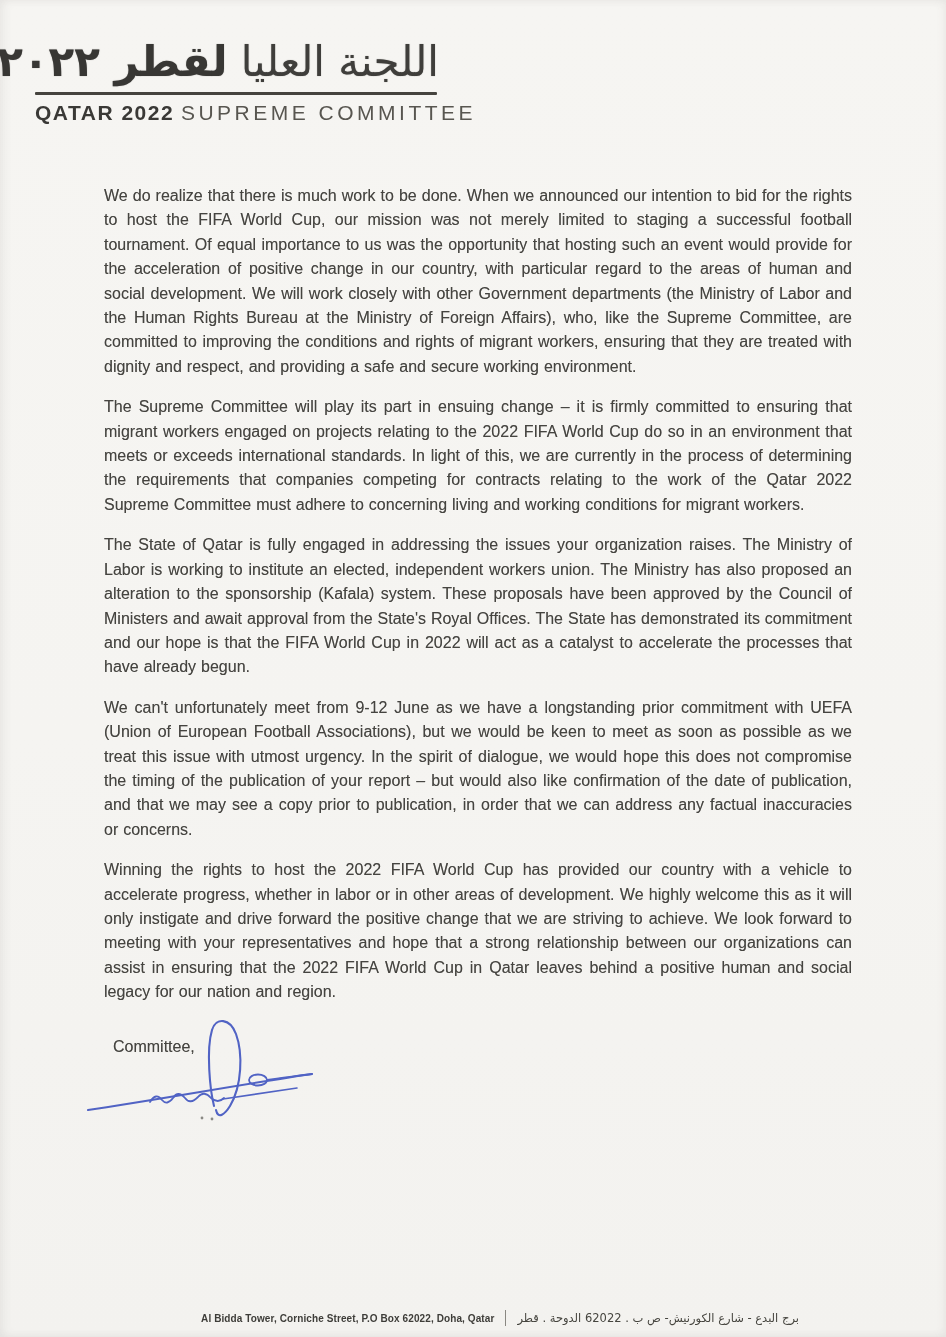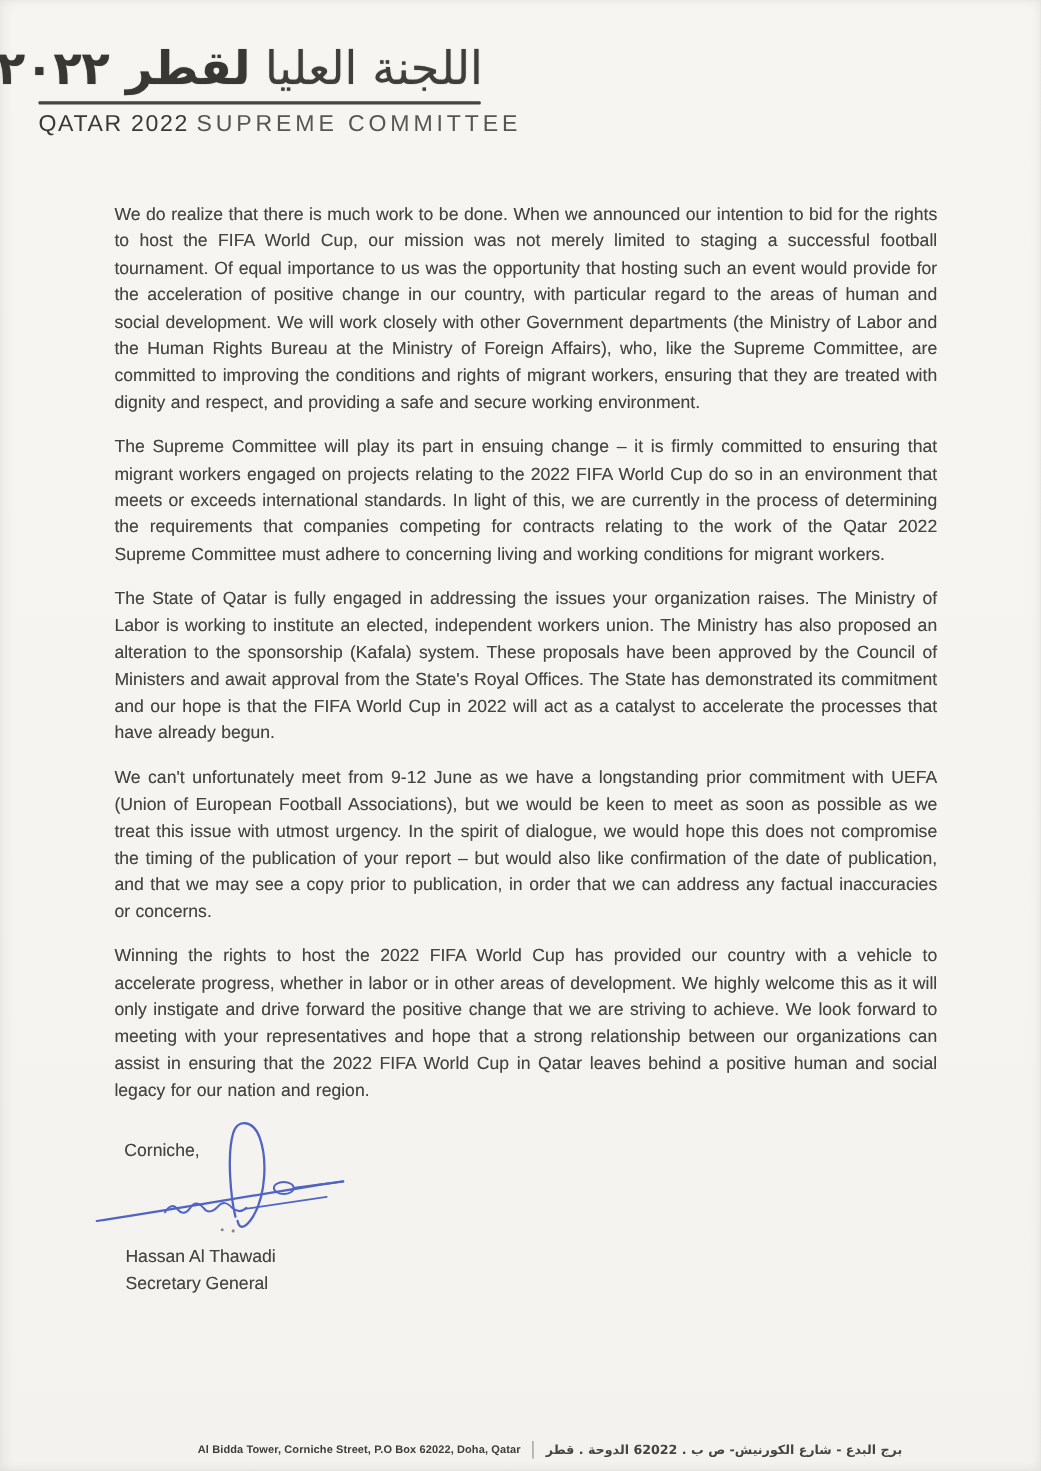--- a/index.html
+++ b/index.html
@@ -43,21 +43,21 @@
     background: #45433e;
     border-radius: 1px;
   }
   .latin-logo {
     margin-top: 6px;
     font-size: 21px;
     white-space: nowrap;
     letter-spacing: 1px;
   }
   .latin-logo .en-bold {
-    font-weight: 400;
+    font-weight: 700;
     color: #3a3936;
     letter-spacing: 1.5px;
   }
   .latin-logo .en-light {
     font-weight: 400;
     color: #585650;
     letter-spacing: 3.5px;
     text-align: center;
   }
 
@@ -123,21 +123,21 @@
   .footer-divider {
     width: 1px;
     height: 16px;
     background: #8a8882;
     margin: 0 11px;
   }
   .footer-ar {
     direction: rtl;
     font-family: "DejaVu Sans", sans-serif;
     font-size: 11.5px;
-    font-weight: 700;
+    font-weight: 400;
     color: #46453f;
     white-space: nowrap;
   }
 </style>
 </head>
 <body>
 
 <div class="page">
 
   <div class="letterhead">
@@ -153,45 +153,41 @@
   </div>
 
   <div class="letter-body">
     <p>We do realize that there is much work to be done.  When we announced our intention to bid for the rights to host the FIFA World Cup, our mission was not merely limited to staging a successful football tournament.  Of equal importance to us was the opportunity that hosting such an event would provide for the acceleration of positive change in our country, with particular regard to the areas of human and social development. We will work closely with other Government departments (the Ministry of Labor and the Human Rights Bureau at the Ministry of Foreign Affairs), who, like the Supreme Committee, are committed to improving the conditions and rights of migrant workers, ensuring that they are treated with dignity and respect, and providing a safe and secure working environment.</p>
     <p>The Supreme Committee will play its part in ensuing change – it is firmly committed to ensuring that migrant workers engaged on projects relating to the 2022 FIFA World Cup do so in an environment that meets or exceeds international standards. In light of this, we are currently in the process of determining the requirements that companies competing for contracts relating to the work of the Qatar 2022 Supreme Committee must adhere to concerning living and working conditions for migrant workers.</p>
     <p>The State of Qatar is fully engaged in addressing the issues your organization raises. The Ministry of Labor is working to institute an elected, independent workers union.  The Ministry has also proposed an alteration to the sponsorship (Kafala) system.  These proposals have been approved by the Council of Ministers and await approval from the State's Royal Offices.  The State has demonstrated its commitment and our hope is that the FIFA World Cup in 2022 will act as a catalyst to accelerate the processes that have already begun.</p>
     <p>We can't unfortunately meet from 9-12 June as we have a longstanding prior commitment with UEFA (Union of European Football Associations), but we would be keen to meet as soon as possible as we treat this issue with utmost urgency. In the spirit of dialogue, we would hope this does not compromise the timing of the publication of your report – but would also like confirmation of the date of publication, and that we may see a copy prior to publication, in order that we can address any factual inaccuracies or concerns.</p>
     <p>Winning the rights to host the 2022 FIFA World Cup has provided our country with a vehicle to accelerate progress, whether in labor or in other areas of development.  We highly welcome this as it will only instigate and drive forward the positive change that we are striving to achieve.  We look forward to meeting with your representatives and hope that a strong relationship between our organizations can assist in ensuring that the 2022 FIFA World Cup in Qatar leaves behind a positive human and social legacy for our nation and region.</p>
   </div>
 
-  <div class="closing-word">Corniche,</div>
+  <div class="closing-word">Committee,</div>
 
   <svg class="signature-svg" viewBox="0 0 250 118">
     <g fill="none" stroke="#3b50bf" stroke-width="2" stroke-linecap="round" opacity="0.88">
 
       <path d="M8,100 C70,91 170,73 232,64"></path>
 
       <path d="M70,92 Q76,82 82,90 Q87,96 93,88 Q98,80 105,88 Q110,95 118,87 Q124,80 131,88 Q138,94 144,88" stroke-width="1.8"></path>
 
       <path d="M134,96 C130,80 126,40 132,20 C136,7 150,8 156,24 C163,43 162,76 150,96 C145,104 138,110 136,100" stroke-width="2.1"></path>
 
       <ellipse cx="178" cy="70" rx="9" ry="5.5" stroke-width="1.8"></ellipse>
       <path d="M187,70 C200,68 218,66 232,64" stroke-width="1.8"></path>
 
       <path d="M143,89 L217,78" stroke-width="1.6"></path>
     </g>
 
     <circle cx="122" cy="108" r="1.4" fill="#8a8984"></circle>
     <circle cx="132" cy="109" r="1.4" fill="#8a8984"></circle>
   </svg>
 
-  <div class="signatory">
-    <div>Hassan Al Thawadi</div>
-    <div>Secretary General</div>
-  </div>
 
   <div class="footer">
     <span class="footer-en">Al Bidda Tower,  Corniche Street, P.O Box 62022, Doha, Qatar</span>
     <span class="footer-divider"></span>
     <span class="footer-ar">برج البدع - شارع الكورنيش- ص ب . 62022 الدوحة . قطر</span>
   </div>
 
 </div>
 
 </body></html>

